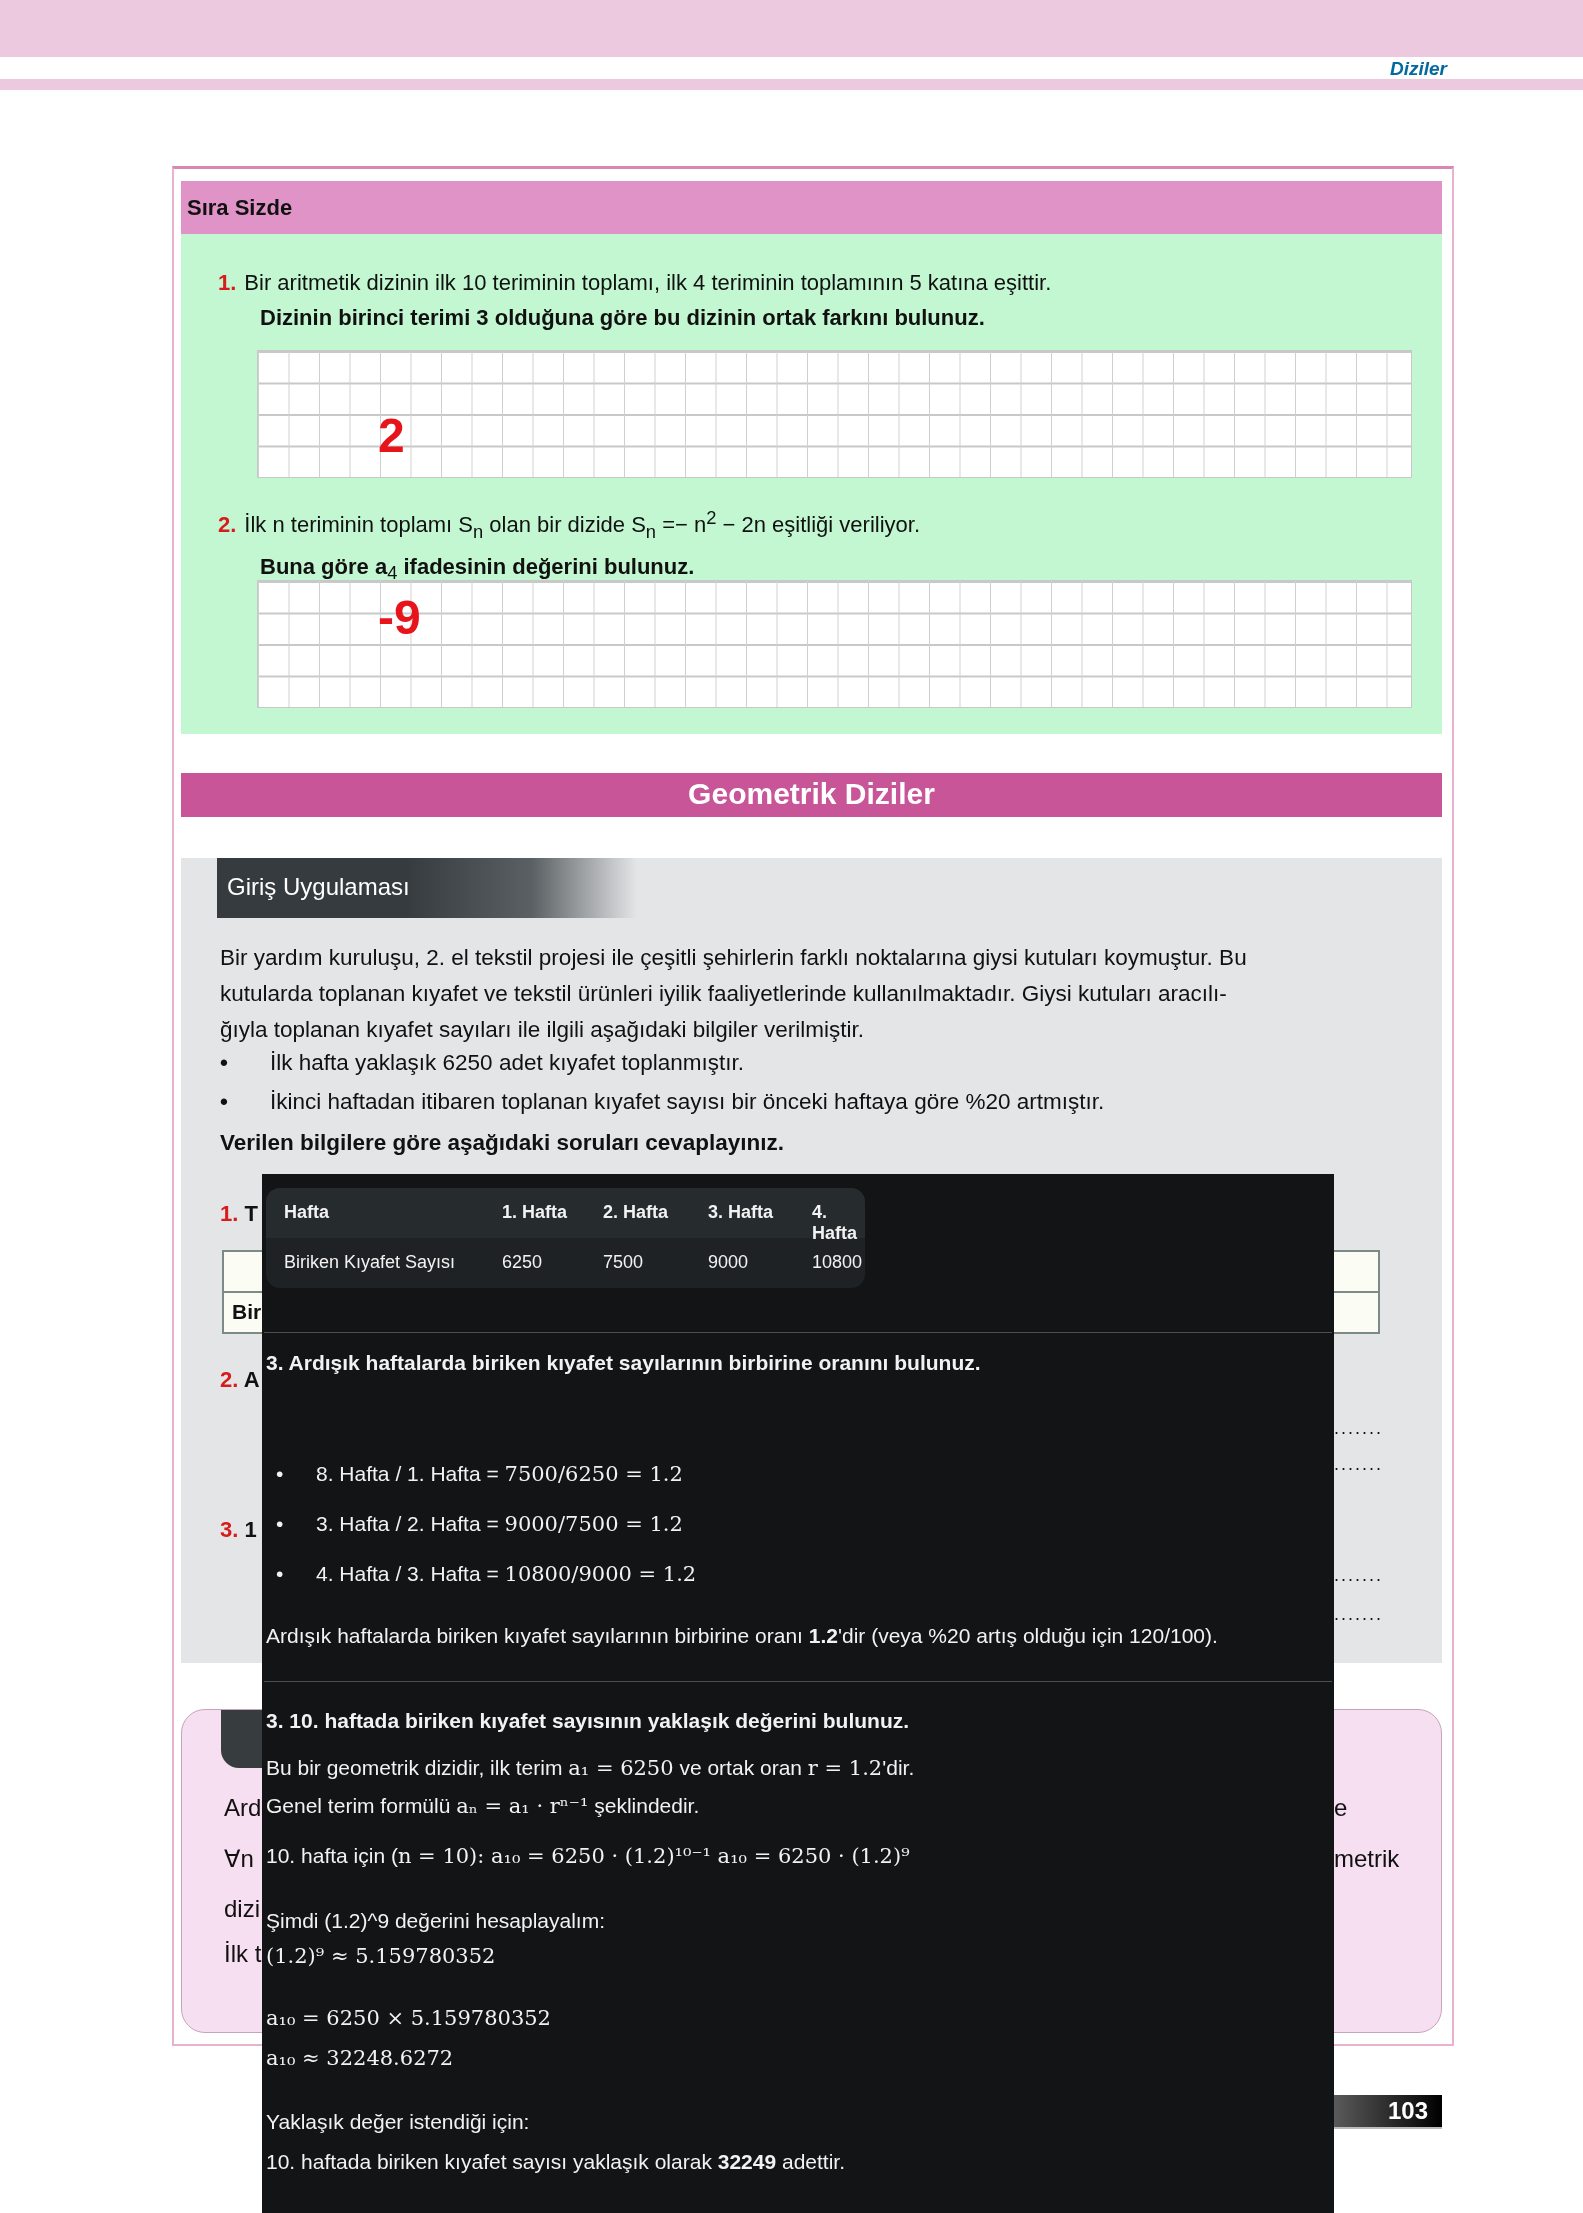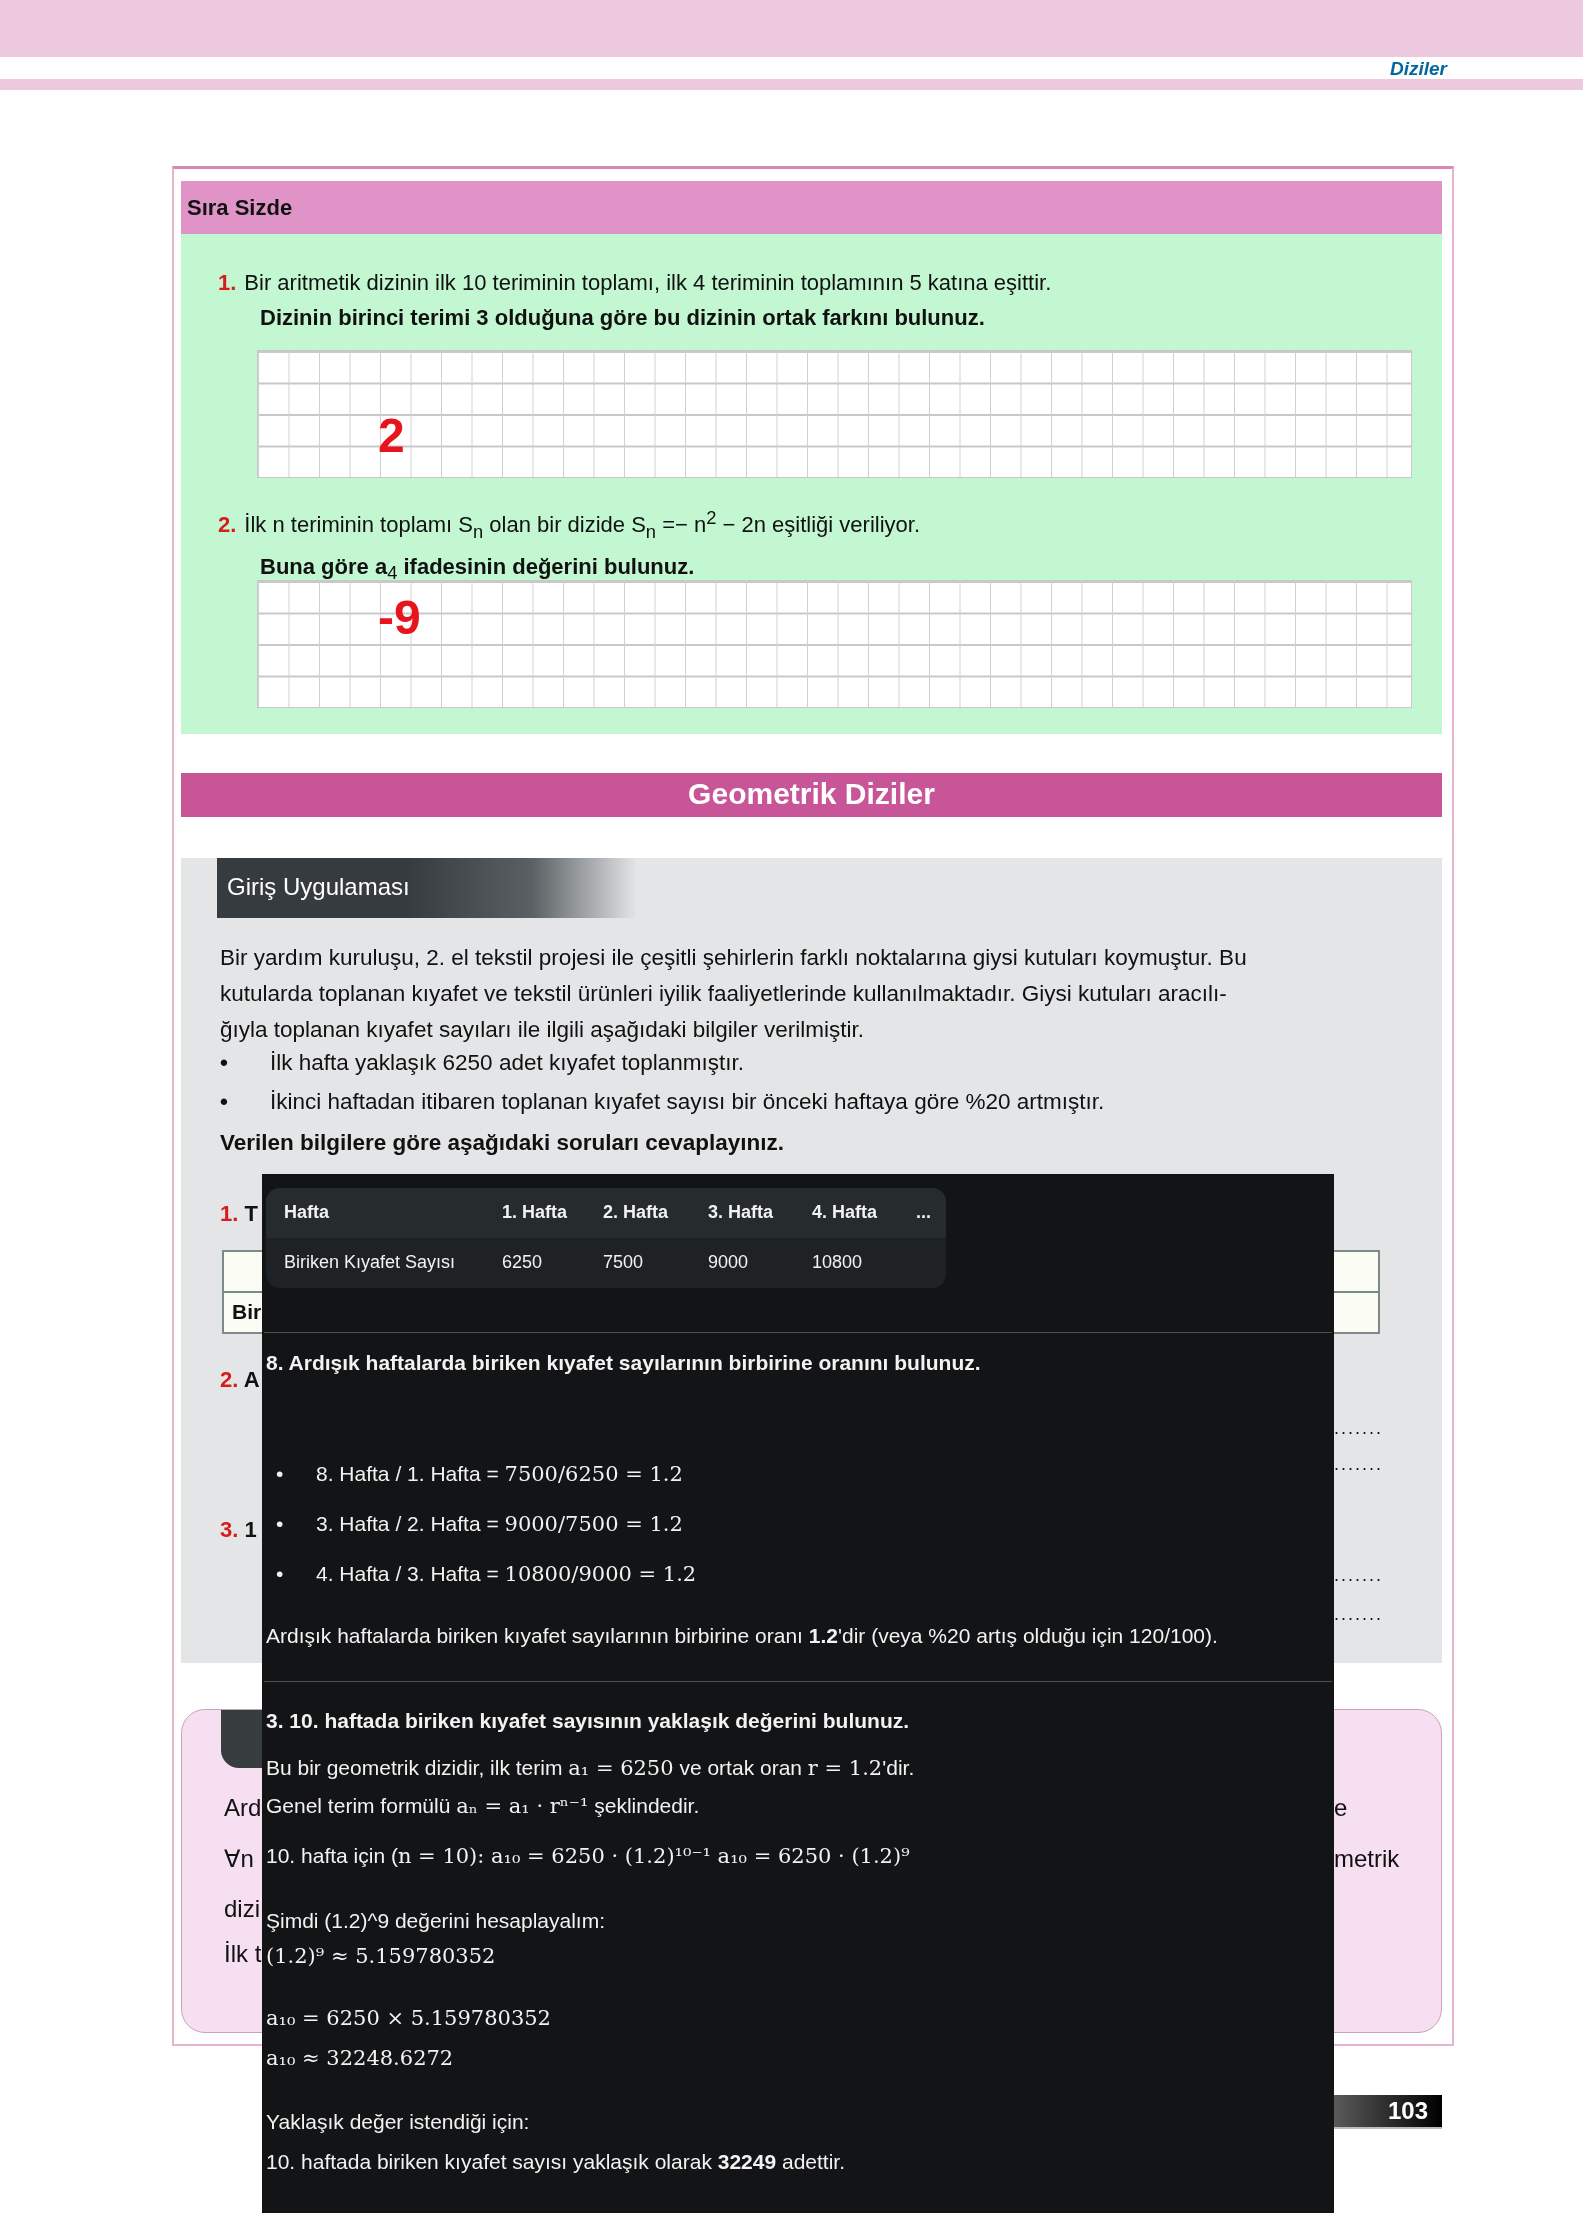--- a/index.html
+++ b/index.html
@@ -42,21 +42,21 @@
   .tanim-tab{left:221px;top:1710px;width:120px;height:58px;background:#373c3f;border-radius:0 0 0 18px;}
   .tanim-text{font-size:24px;color:#111;}
   
   .pnum{left:1332px;top:2095px;width:110px;height:32px;background:linear-gradient(to right,#5c5c5c,#000);border-bottom:2px solid #bbb;}
   .pnum span{position:absolute;right:14px;top:2px;color:#fff;font-weight:bold;font-size:24px;}
   
   .ov{left:262px;top:1174px;width:1072px;height:1039px;background:#131416;color:#f2f2f2;font-size:21px;}
   .ov .t{position:absolute;left:4px;}
   .ov .bold{font-weight:bold;}
   .ov .math{font-family:"DejaVu Serif","Liberation Serif",serif;}
-  .ov-table{position:absolute;left:4px;top:14px;width:680px;height:100px;background:#1f2225;border-radius:14px;overflow:hidden;font-size:18px;}
+  .ov-table{position:absolute;left:4px;top:14px;width:599px;height:100px;background:#1f2225;border-radius:14px;overflow:hidden;font-size:18px;}
   .ov-table .row1{position:absolute;left:0;top:0;width:100%;height:50px;background:#262b2e;}
   .ov-table .c{position:absolute;}
   .ov-sep{position:absolute;left:2px;width:1068px;height:1px;background:#4a504e;}
   .ov-bullet{position:absolute;left:14px;}
   .ov-bullet i{font-style:normal;display:inline-block;width:40px;}
 </style>
 </head>
 <body>
 
 <div class="abs hdr-band"></div>
@@ -136,21 +136,21 @@
     <span class="c bold" style="left:546px;top:14px;">4. Hafta</span>
     <span class="c bold" style="left:650px;top:14px;">...</span>
     <span class="c" style="left:18px;top:64px;">Biriken Kıyafet Sayısı</span>
     <span class="c" style="left:236px;top:64px;">6250</span>
     <span class="c" style="left:337px;top:64px;">7500</span>
     <span class="c" style="left:442px;top:64px;">9000</span>
     <span class="c" style="left:546px;top:64px;">10800</span>
   </div>
   <div class="ov-sep" style="top:158px;"></div>
 
-  <div class="t bold" style="top:177px;">8. Ardışık haftalarda biriken kıyafet sayılarının birbirine oranını bulunuz.</div>
+  <div class="t bold" style="top:177px;">3. Ardışık haftalarda biriken kıyafet sayılarının birbirine oranını bulunuz.</div>
   <div class="ov-bullet" style="top:288px;"><i>•</i><span>8.  Hafta / 1. Hafta = </span><span class="math">7500/6250 = 1.2</span></div>
   <div class="ov-bullet" style="top:338px;"><i>•</i><span>3.  Hafta / 2. Hafta = </span><span class="math">9000/7500 = 1.2</span></div>
   <div class="ov-bullet" style="top:388px;"><i>•</i><span>4.  Hafta / 3. Hafta = </span><span class="math">10800/9000 = 1.2</span></div>
   <div class="t" style="top:450px;"><span>Ardışık haftalarda biriken kıyafet sayılarının birbirine oranı </span><b>1.2</b><span>'dir (veya %20 artış olduğu için 120/100).</span></div>
   <div class="ov-sep" style="top:507px;"></div>
 
   <div class="t bold" style="top:535px;">3. 10. haftada biriken kıyafet sayısının yaklaşık değerini bulunuz.</div>
   <div class="t" style="top:582px;"><span>Bu bir geometrik dizidir, ilk terim </span><span class="math">a₁ = 6250</span><span> ve ortak oran </span><span class="math">r = 1.2</span><span>'dir.</span></div>
   <div class="t" style="top:620px;"><span>Genel terim formülü </span><span class="math">aₙ = a₁ · rⁿ⁻¹</span><span> şeklindedir.</span></div>
   <div class="t" style="top:670px;"><span>10.  hafta için (</span><span class="math">n = 10): a₁₀ = 6250 · (1.2)¹⁰⁻¹ a₁₀ = 6250 · (1.2)⁹</span></div>

